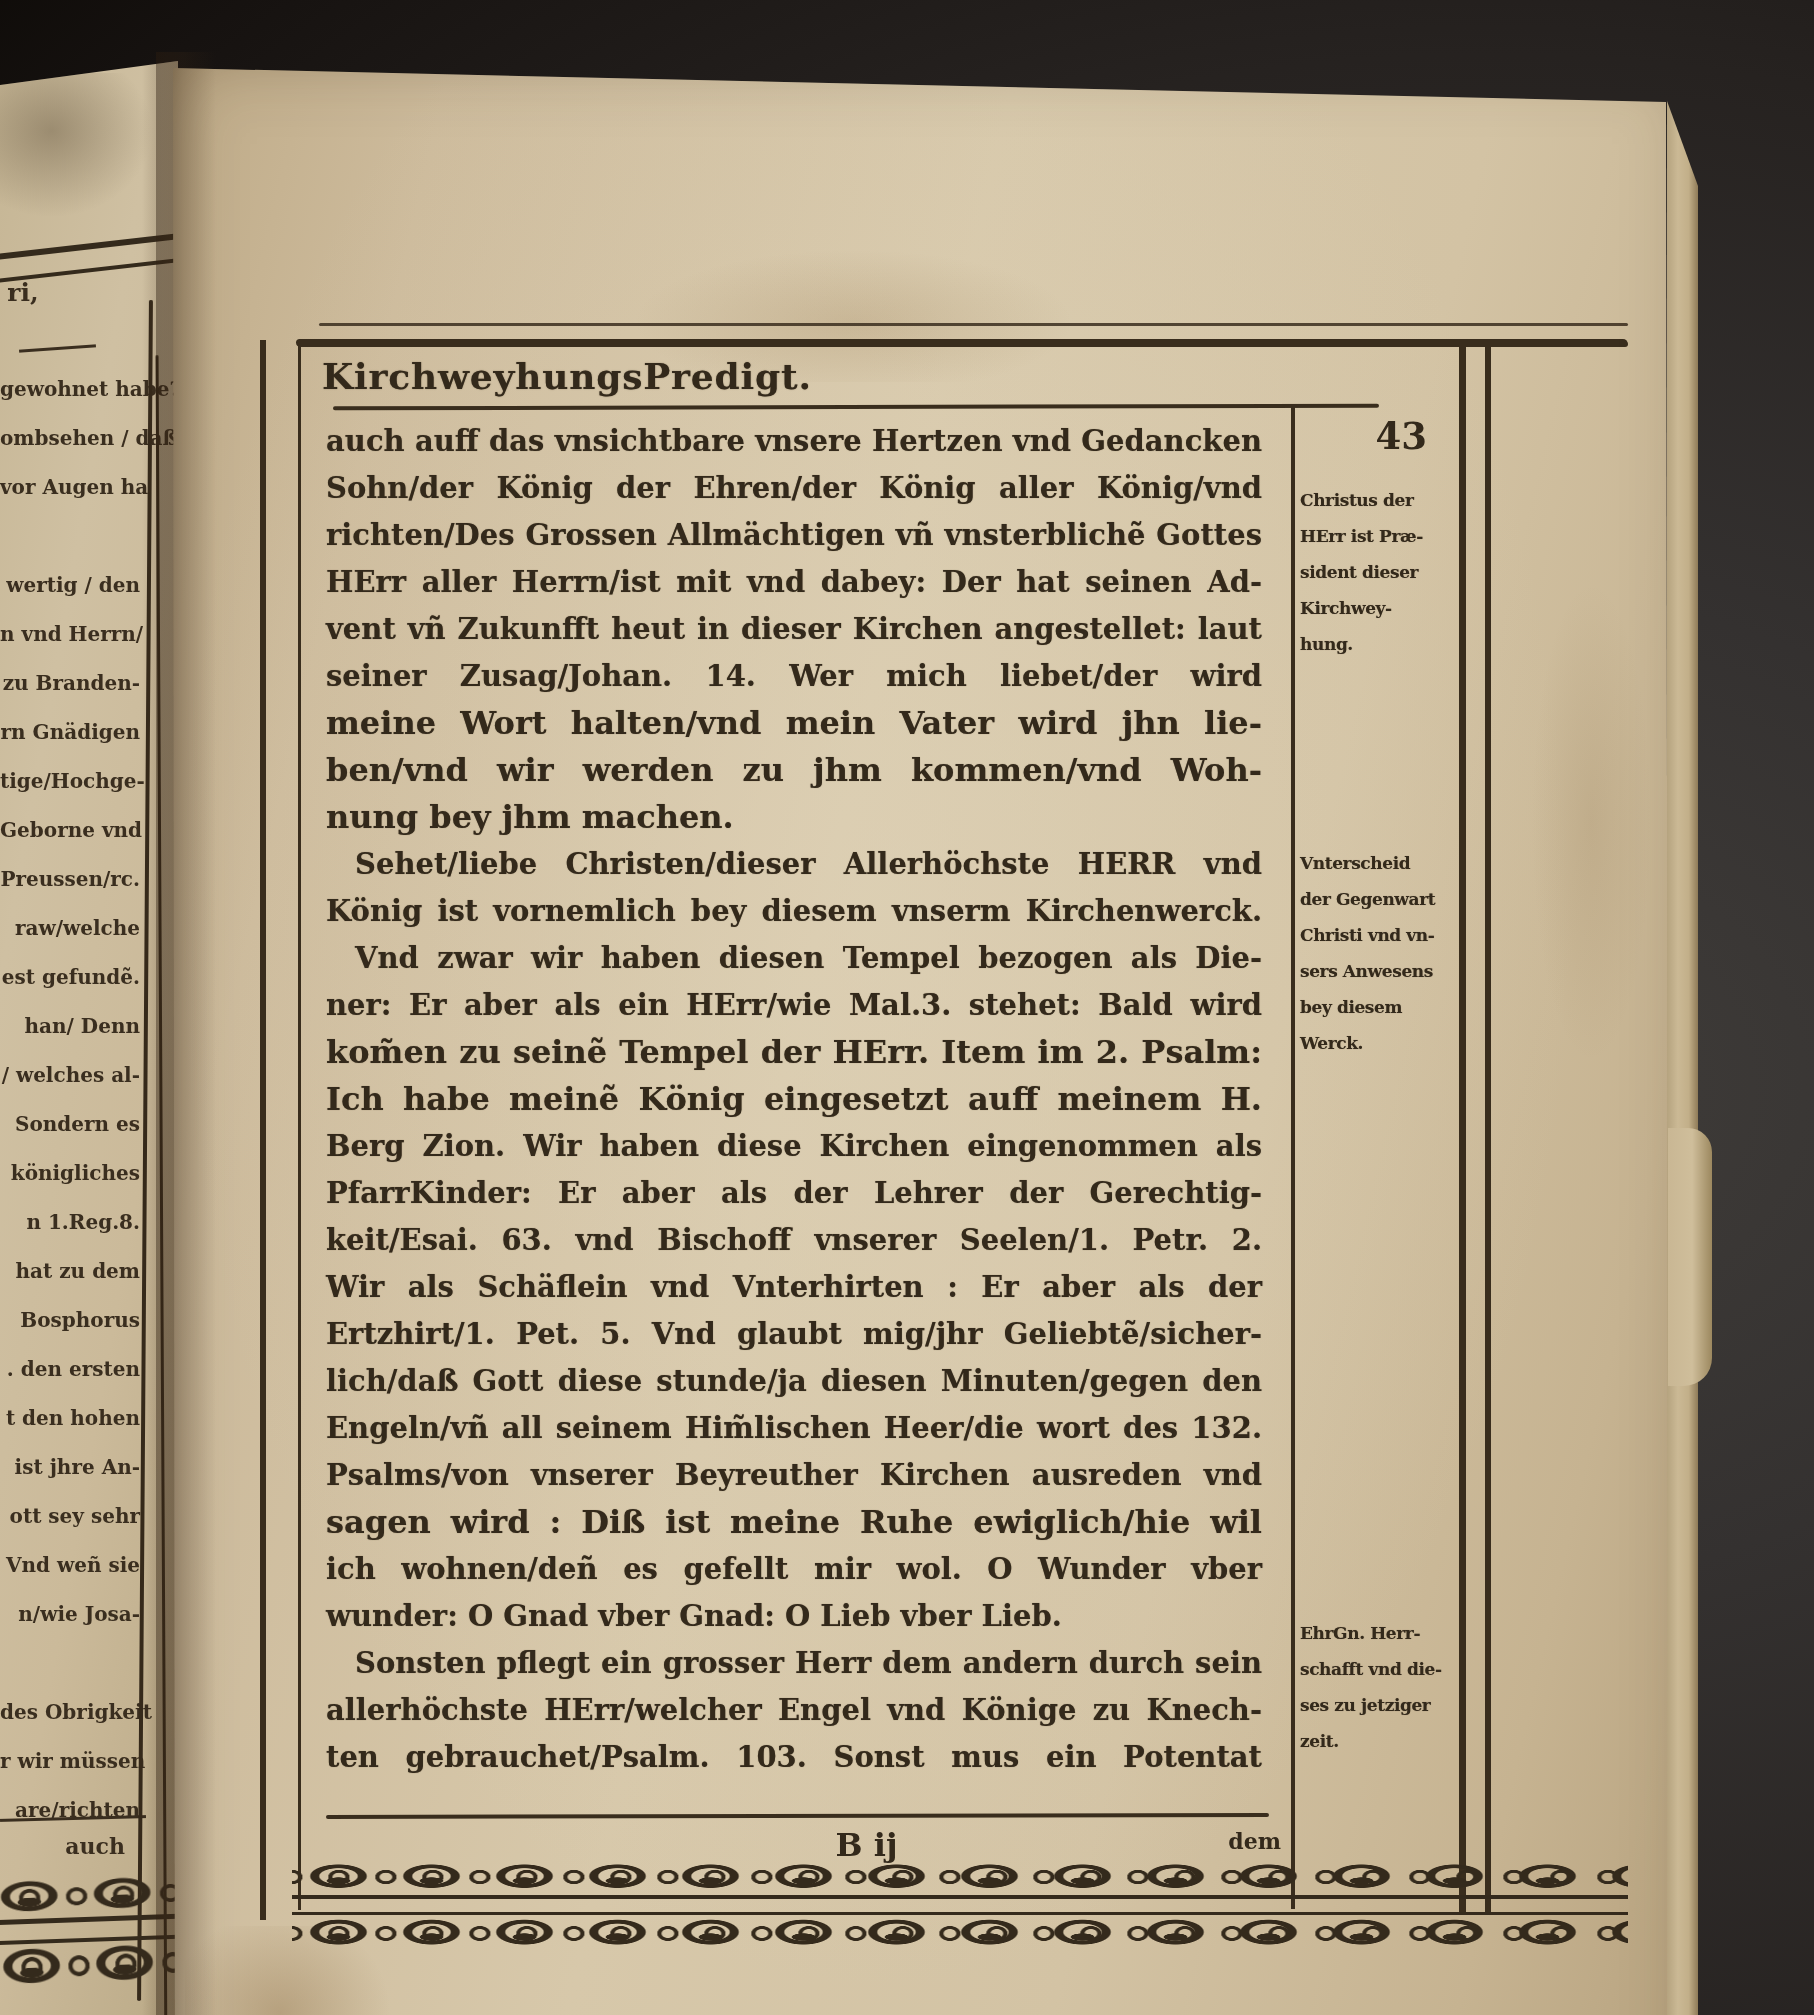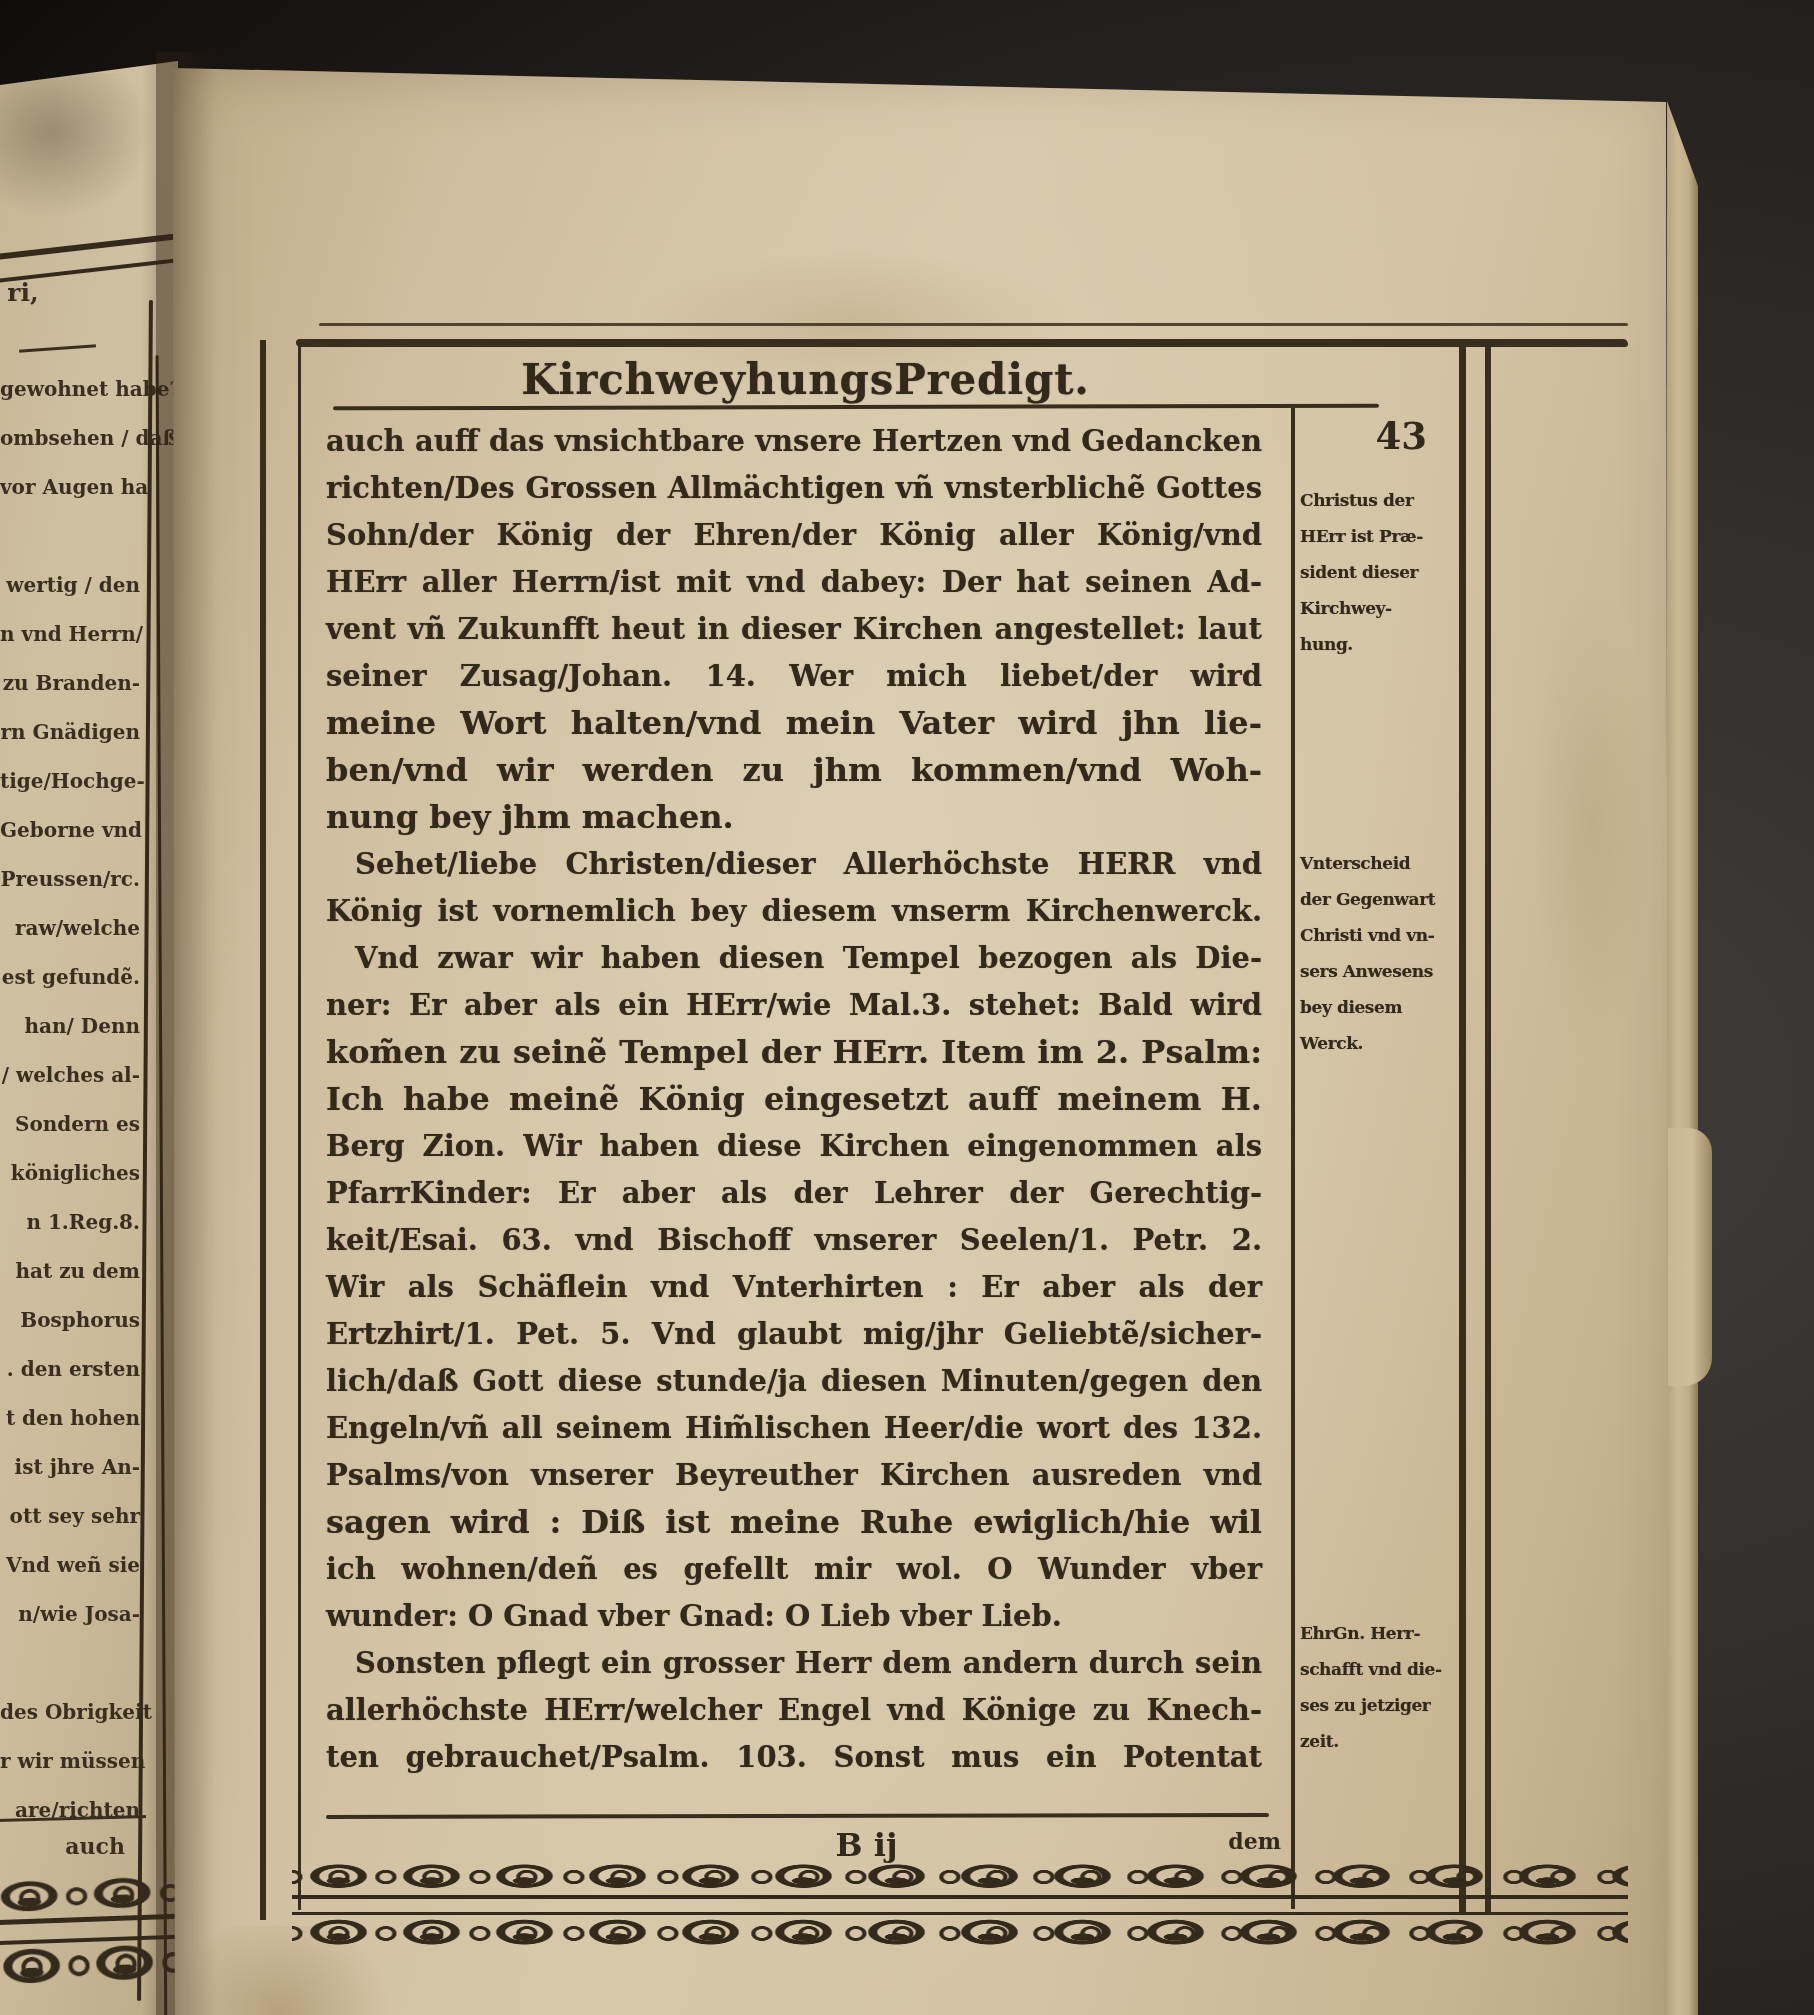--- a/index.html
+++ b/index.html
@@ -36,21 +36,21 @@
     position:absolute;left:169px;top:56px;width:1531px;height:2136px;
     clip-path:polygon(4px 12px,1497px 46px,1500px 2129px,6px 2094px);
     background:
       radial-gradient(ellipse at 46% 40%, rgba(224,212,186,.55) 0%, rgba(224,212,186,0) 60%),
       linear-gradient(103deg,#bfab88 0%,#cdbb9c 14%,#d7c8aa 42%,#d3c3a4 66%,#c6b391 86%,#b5a07c 100%);
   }
   .ink{color:#33291b;font-weight:bold;}
   .rule{position:absolute;background:#392d1d;}
   #rule-top-thin{left:150px;top:267px;width:1309px;height:3.2px;opacity:.85;border-radius:1.6px;}
   #rule-top{left:127px;top:283px;width:1332px;height:8px;border-radius:4px 5.6px 3.2px 4.8px;}
-  #page-header{position:absolute;left:169px;top:299px;width:935px;text-align:center;font-size:42px;letter-spacing:0.8px;text-shadow:0 0 1.2px rgba(46,32,14,.5);}
+  #page-header{position:absolute;left:153px;top:299px;width:935px;text-align:left;font-size:36px;letter-spacing:0.8px;text-shadow:0 0 1.2px rgba(46,32,14,.5);}
   #page-number{position:absolute;left:1181px;top:322px;width:77px;text-align:right;font-size:37px;margin-top:36px;}
   #rule-header{left:164px;top:349px;width:1046px;height:4px;transform:rotate(-.15deg);border-radius:2px;}
   #frame-left-outer{left:91px;top:284px;width:6.4px;height:1580px;}
   #frame-left-inner{left:129px;top:290px;width:3.2px;height:1564px;}
   #frame-sep{left:1122px;top:351px;width:3.6px;height:1502px;}
   #frame-right-1{left:1290px;top:285px;width:7.3px;height:1572px;}
   #frame-right-2{left:1316px;top:286px;width:6px;height:1572px;}
   #body-text{position:absolute;left:157px;top:362px;width:936px;font-size:29px;text-shadow:0 0 1px rgba(44,30,12,.45);}
   .tline{height:47px;line-height:47px;text-align:justify;text-align-last:justify;white-space:nowrap;}
   .tline.big{font-size:32px;}
@@ -165,22 +165,22 @@
     <div class="rule" id="rule-header"></div>
 
     <div class="rule" id="frame-left-outer"></div>
     <div class="rule" id="frame-left-inner"></div>
     <div class="rule" id="frame-sep"></div>
     <div class="rule" id="frame-right-1"></div>
     <div class="rule" id="frame-right-2"></div>
 
     <div id="body-text" class="ink">
         <div class="tline">auch auff das vnsichtbare vnsere Hertzen vnd Gedancken</div>
+        <div class="tline">Sohn/der König der Ehren/der König aller König/vnd</div>
         <div class="tline">richten/Des Grossen Allmächtigen vñ vnsterblichẽ Gottes</div>
-        <div class="tline">Sohn/der König der Ehren/der König aller König/vnd</div>
         <div class="tline">HErr aller Herrn/ist mit vnd dabey: Der hat seinen Ad-</div>
         <div class="tline">vent vñ Zukunfft heut in dieser Kirchen angestellet: laut</div>
         <div class="tline">seiner Zusag/Johan. 14. Wer mich liebet/der wird</div>
         <div class="tline big">meine Wort halten/vnd mein Vater wird jhn lie-</div>
         <div class="tline big">ben/vnd wir werden zu jhm kommen/vnd Woh-</div>
         <div class="tline big end">nung bey jhm machen.</div>
         <div class="tline indent">Sehet/liebe Christen/dieser Allerhöchste HERR vnd</div>
         <div class="tline">König ist vornemlich bey diesem vnserm Kirchenwerck.</div>
         <div class="tline indent">Vnd zwar wir haben diesen Tempel bezogen als Die-</div>
         <div class="tline">ner: Er aber als ein HErr/wie Mal.3. stehet: Bald wird</div>

